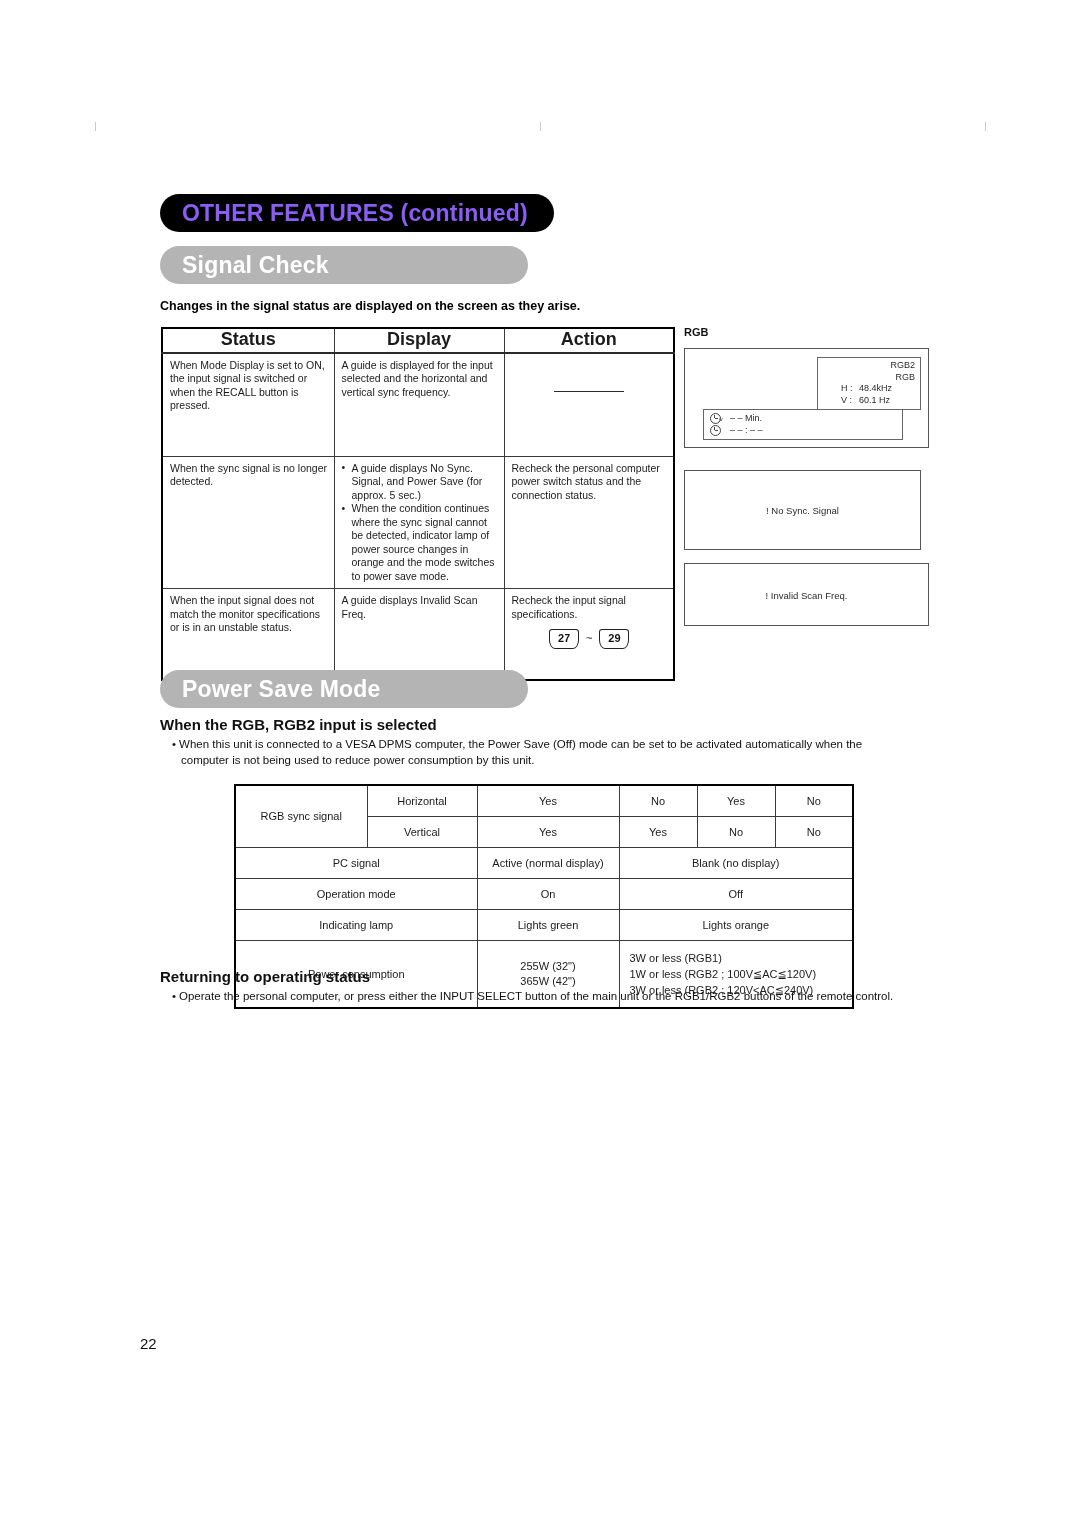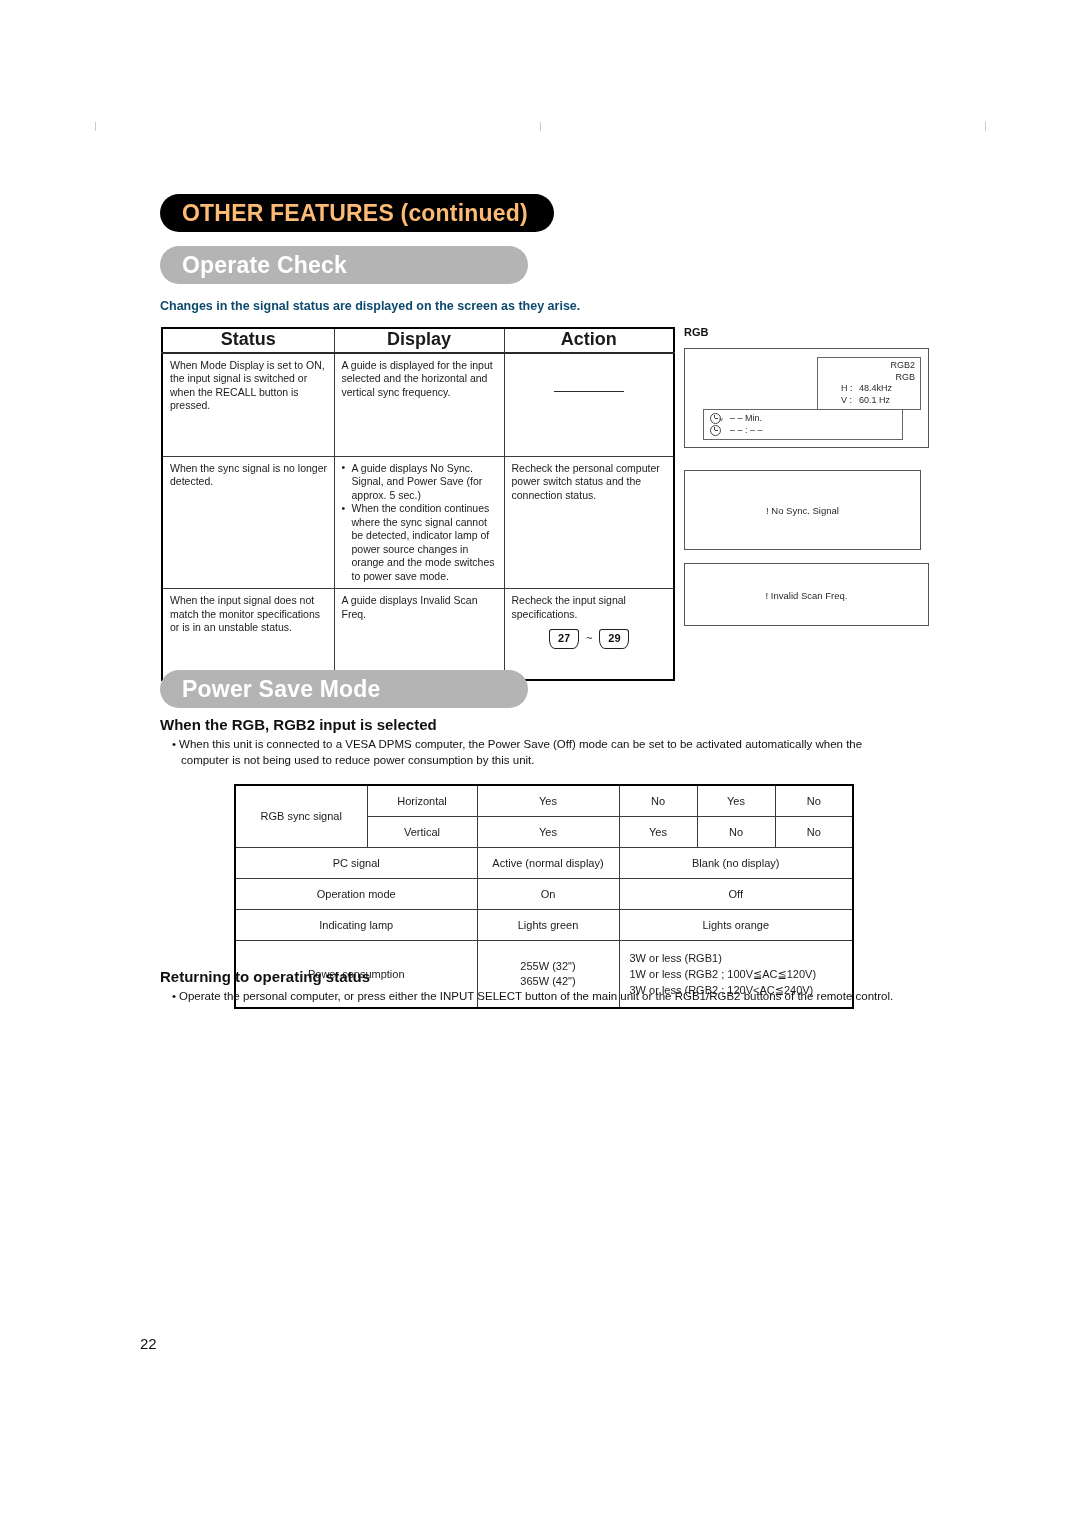--- a/index.html
+++ b/index.html
@@ -30,21 +30,21 @@
 
   
   .chapter-pill {
     position: absolute;
     left: 160px;
     top: 194px;
     height: 38px;
     padding: 0 26px 0 22px;
     border-radius: 19px;
     background: #000000;
-    color: #fdba74;
+    color: #8b5cf6;
     font-size: 23px;
     font-weight: bold;
     letter-spacing: 0.2px;
     display: flex;
     align-items: center;
     white-space: nowrap;
   }
 
   
   .section-pill {
@@ -64,21 +64,21 @@
     box-sizing: border-box;
   }
   #pill-signal-check { top: 246px; }
   #pill-power-save   { top: 670px; }
 
   .intro-line {
     position: absolute;
     left: 160px;
     font-size: 12.5px;
     font-weight: bold;
-    color: #0c4a6e;
+    color: #000000;
   }
   #intro-signal { top: 299px; }
 
   .sub-head {
     position: absolute;
     left: 160px;
     font-size: 15px;
     font-weight: bold;
     color: #111;
   }
@@ -321,21 +321,21 @@
 <body>
 
 <div id="page">
 
   <div class="reg-mark" style="left:95px; top:122px;"></div>
   <div class="reg-mark" style="left:540px; top:122px;"></div>
   <div class="reg-mark" style="left:985px; top:122px;"></div>
 
   <div class="chapter-pill">OTHER FEATURES (continued)</div>
 
-  <div class="section-pill" id="pill-signal-check">Operate Check</div>
+  <div class="section-pill" id="pill-signal-check">Signal Check</div>
 
   <div class="intro-line" id="intro-signal">Changes in the signal status are displayed on the screen as they arise.</div>
 
   <table id="signal-table">
     <colgroup>
       <col class="col-status">
         <col class="col-display">
         <col class="col-action">
     </colgroup>
     <thead>

